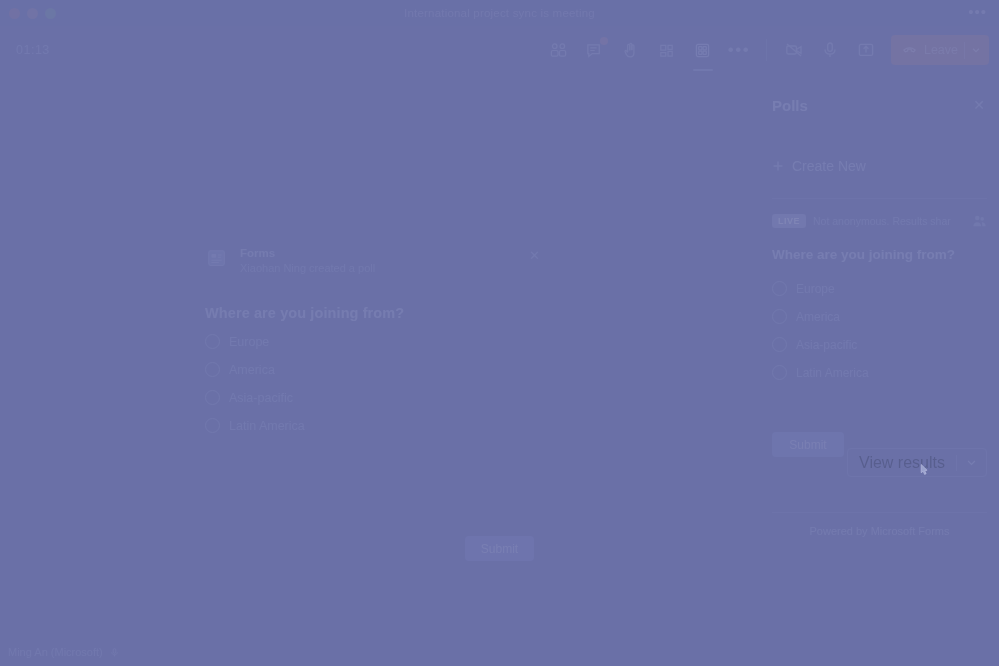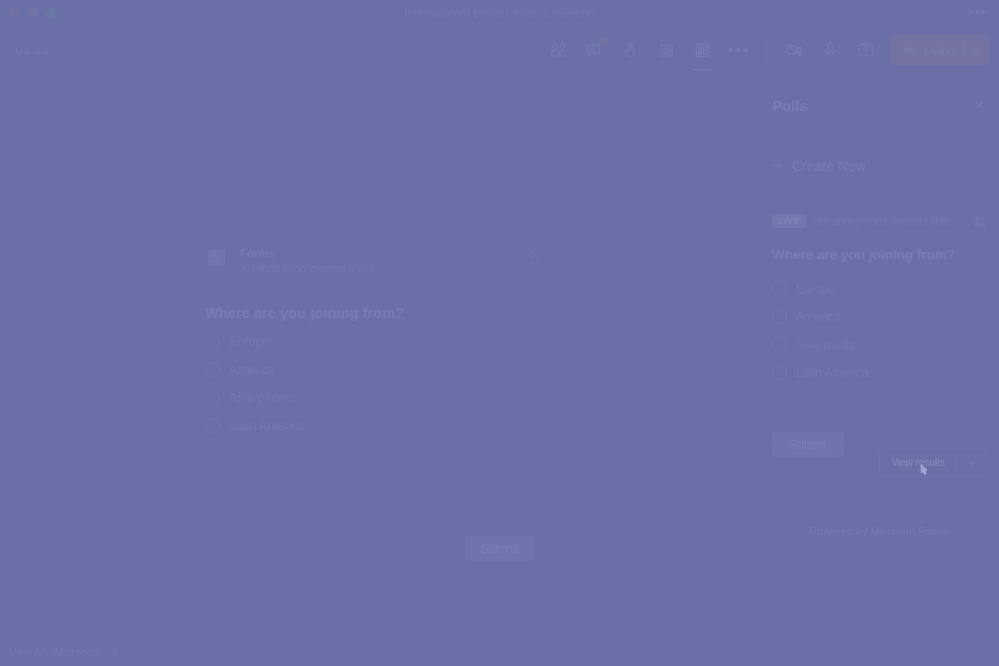--- a/index.html
+++ b/index.html
@@ -133,21 +133,21 @@
   .p-submit{
     margin:52px 0 0 12px;width:72px;height:25px;border-radius:4px;background:#7f85c3;
     display:flex;align-items:center;justify-content:center;cursor:pointer;
   }
   .p-submit span{font-size:12px;color:#b4b9de;}
 
   .p-view{
     position:absolute;right:12px;top:364px;display:flex;align-items:center;
     height:27px;border:1px solid #7d84ba;border-radius:4px;cursor:pointer;
   }
-  .p-view .vl{font-size:10px;color:#e5e5e5;padding:0 11px;}
+  .p-view .vl{font-size:16px;color:#0f172a;padding:0 11px;}
   .p-view .vsep{width:1px;height:16px;background:#7d84ba;}
   .p-view .vchev{padding:0 9px;display:flex;align-items:center;}
 
   .p-footrule{position:absolute;left:12px;right:12px;top:428px;height:1px;background:#777eb4;}
   .p-foot{
     position:absolute;left:0;right:0;top:441px;text-align:center;
     font-size:11px;color:#9ba1ca;
   }
 
   .cursor{position:absolute;left:915px;top:462px;width:16px;height:20px;z-index:70;}

